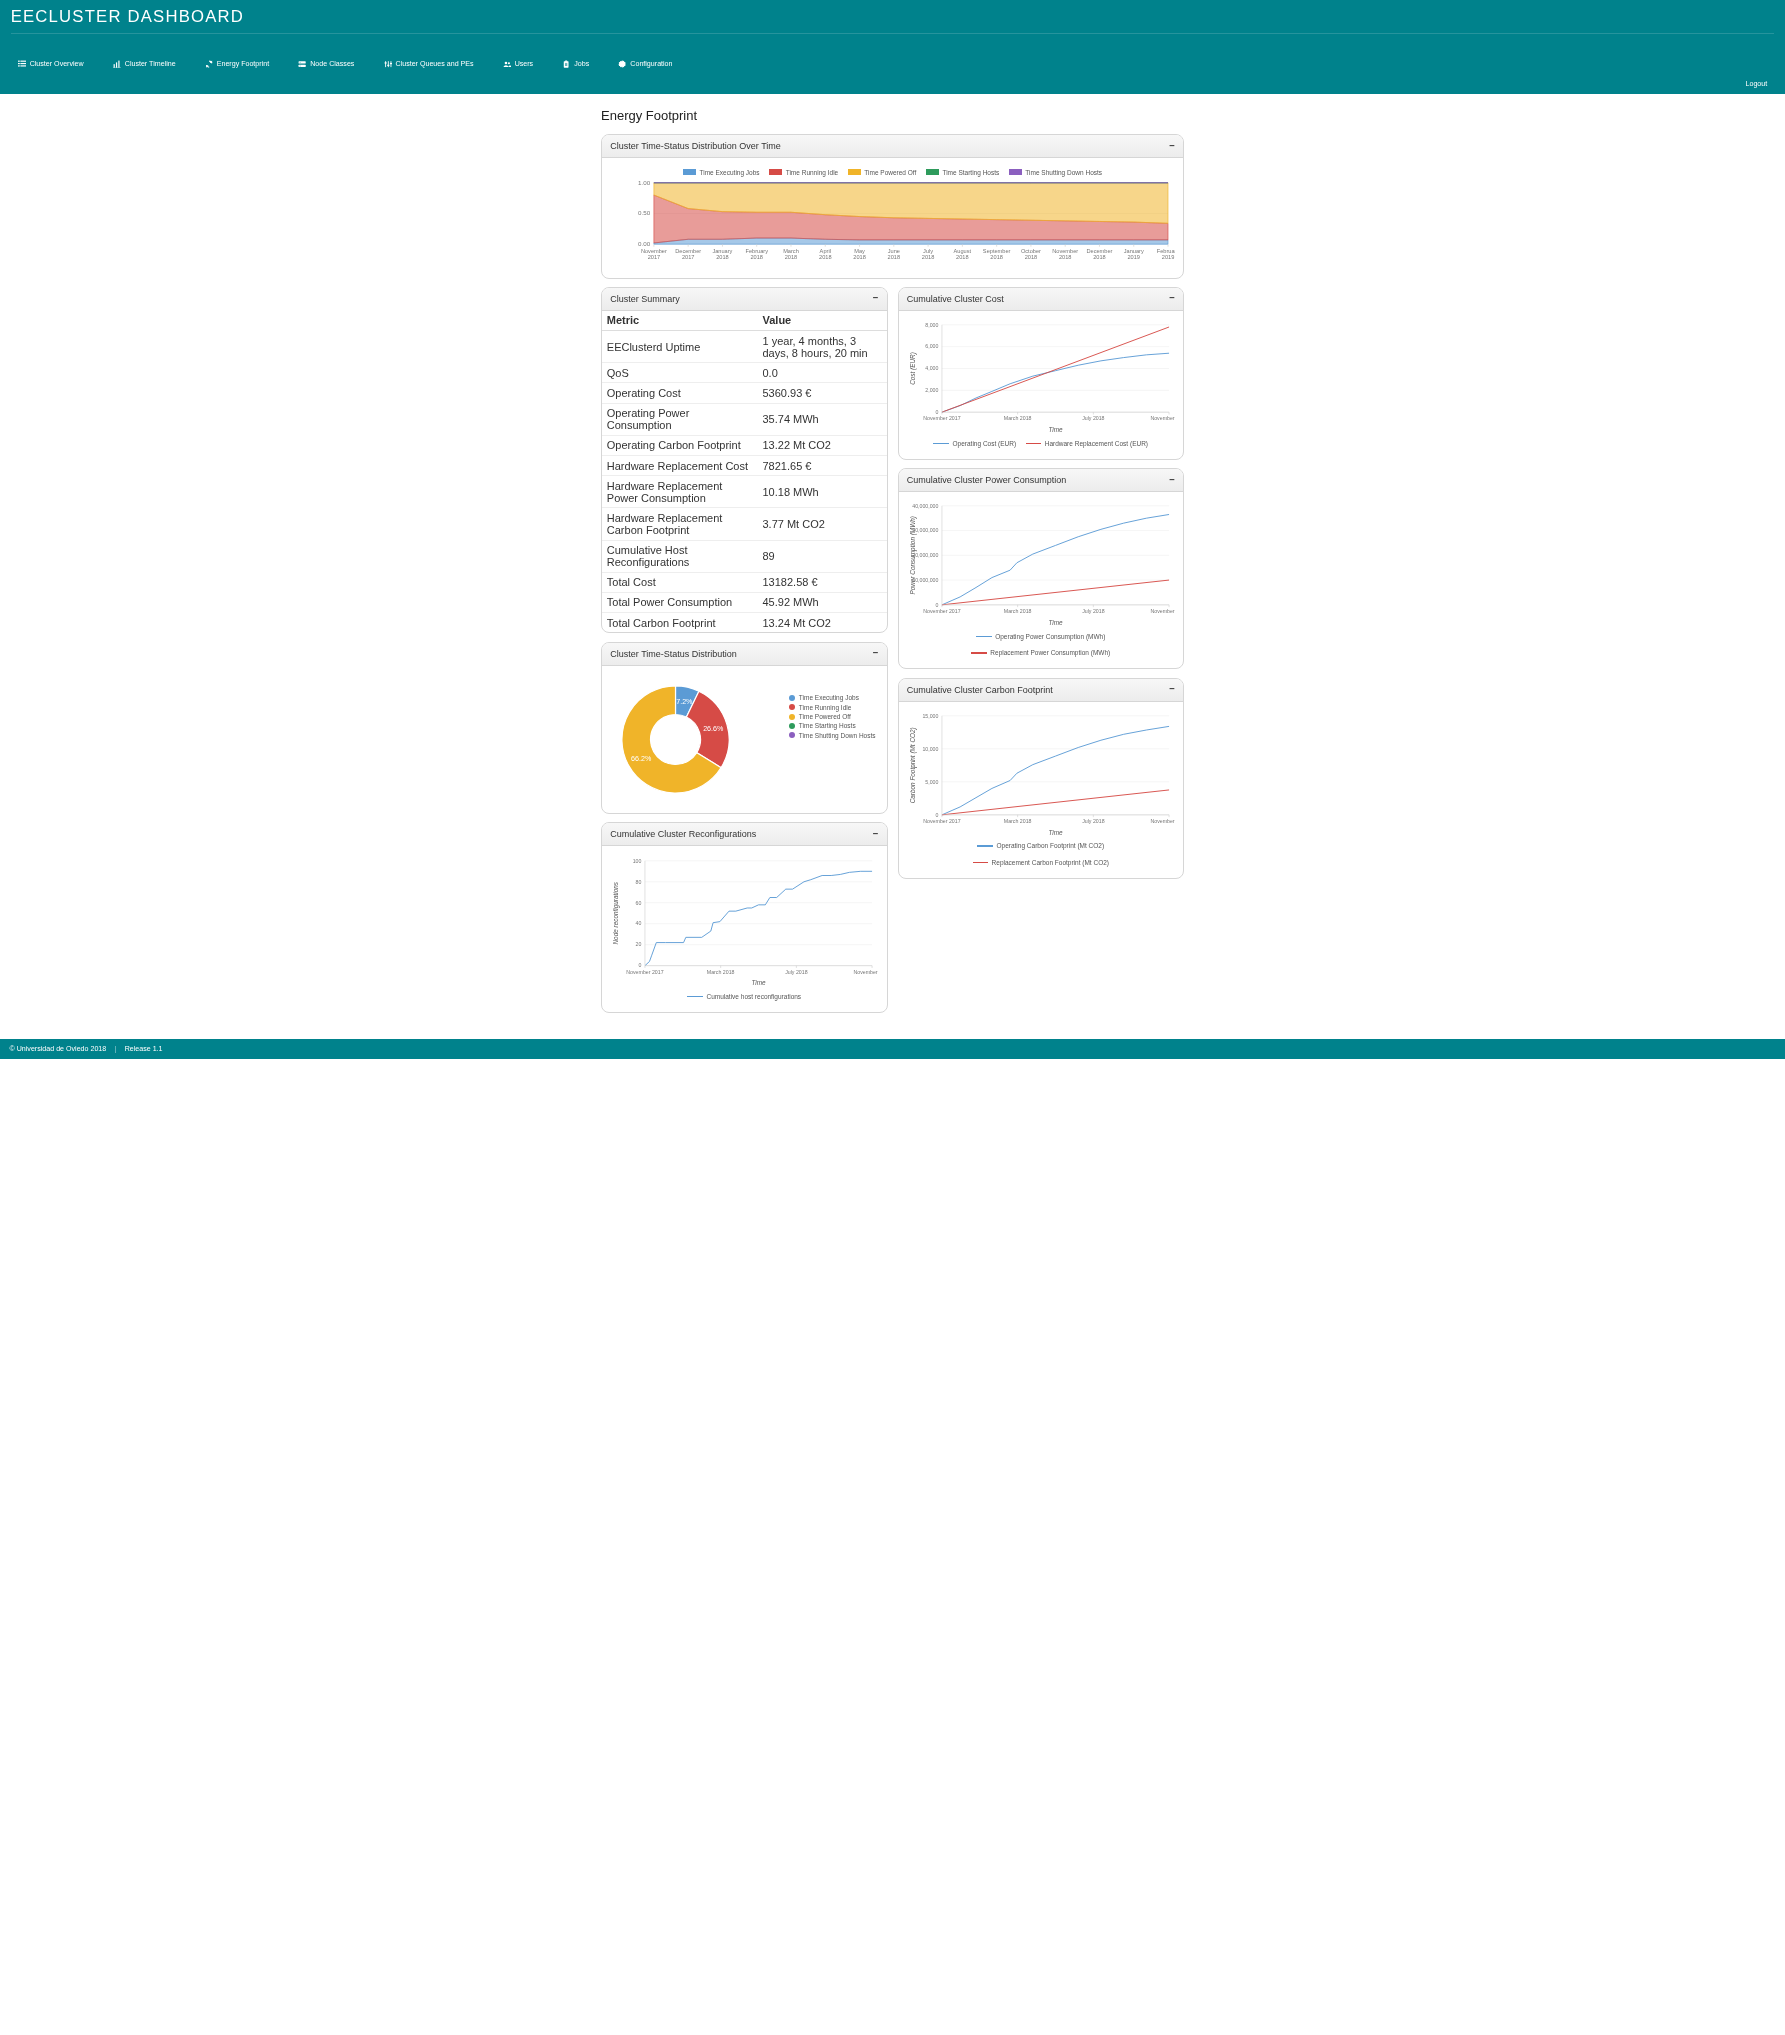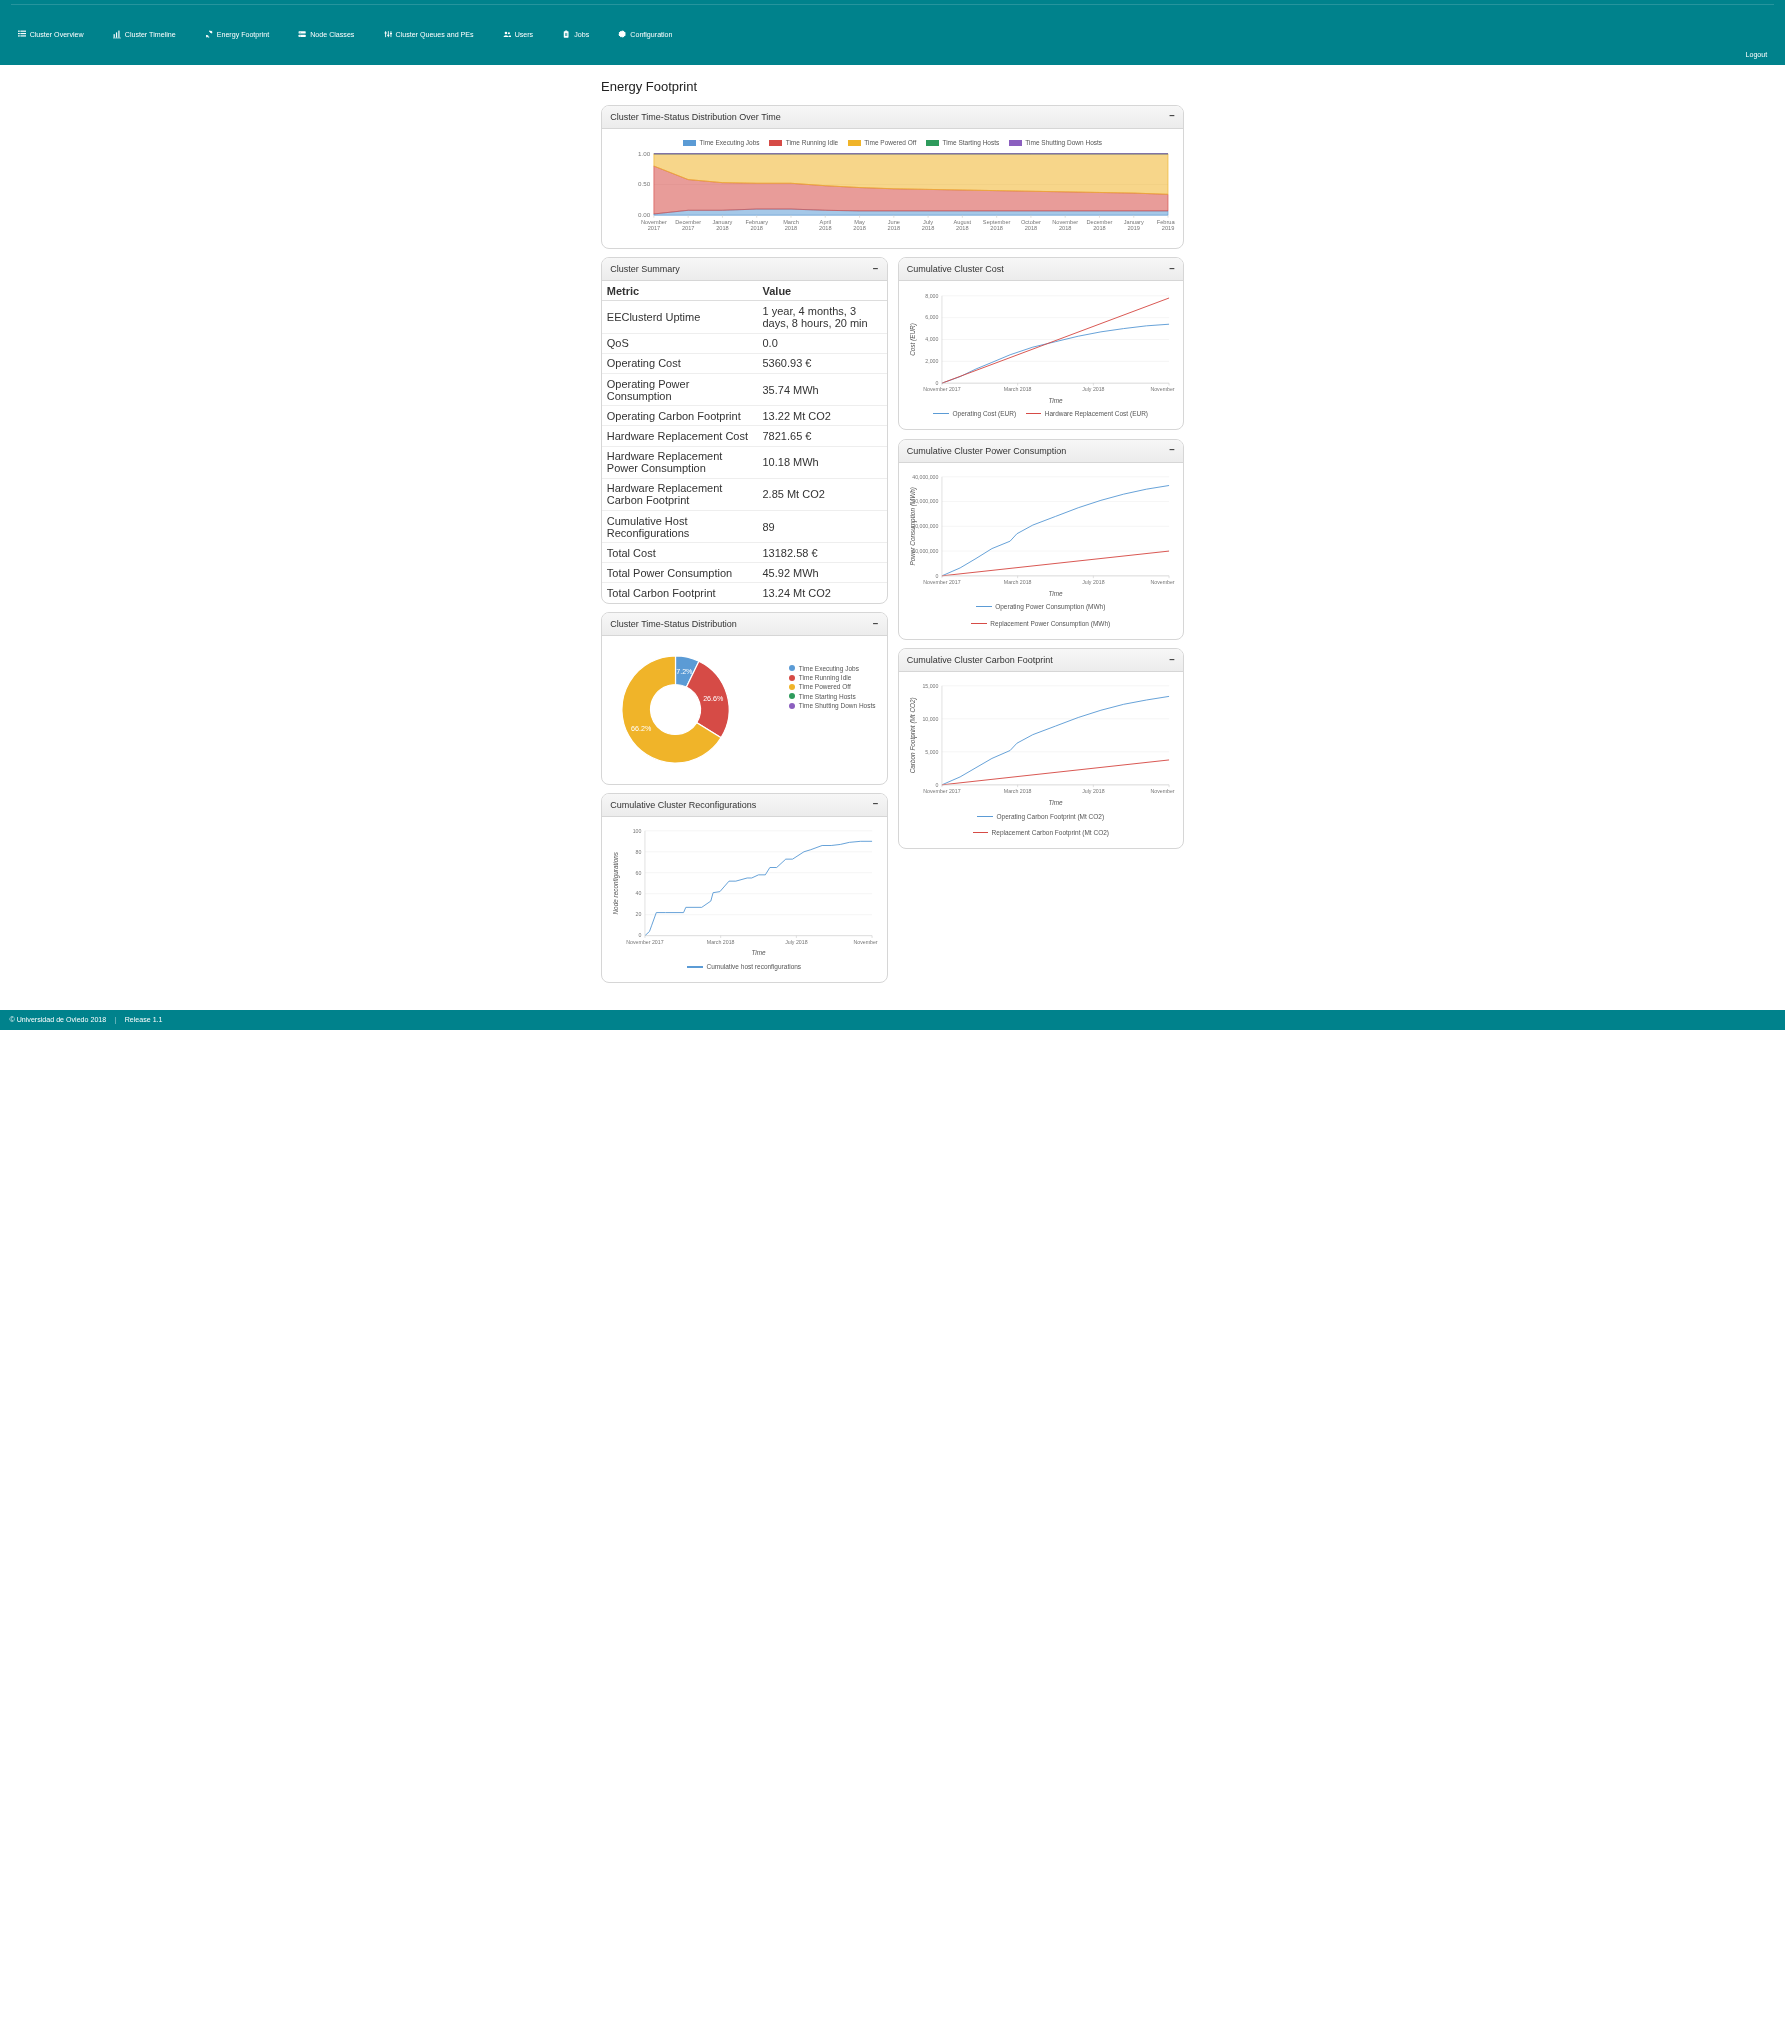--- a/index.html
+++ b/index.html
@@ -88,20 +88,21 @@
         <rect x="5" y="9" width="4" height="1" fill="#00828c"></rect>
       </g>
     <g id="ic-gear">
         <circle cx="7" cy="7" r="2" fill="#00828c"></circle>
         <path d="M7 0l1 2 2-.7.7 2 2 .2-.7 2 1.6 1.3-1.6 1.3.7 2-2 .2-.7 2-2-.7-1 2-1-2-2 .7-.7-2-2-.2.7-2L.4 7l1.6-1.3-.7-2 2-.2.7-2 2 .7z"></path>
       </g>
   </defs>
 </svg>
 
 <div class="topbar">
+  <div class="brand">EECLUSTER DASHBOARD</div>
   <div class="navrow" id="navrow">
     <a class="navitem">
         <svg class="iconsvg" viewBox="0 0 14 14" fill="#fff">
           <use href="#ic-th-list"></use>
         </svg>
         <span>Cluster Overview</span>
       </a>
       <a class="navitem">
         <svg class="iconsvg" viewBox="0 0 14 14" fill="#fff">
           <use href="#ic-bar-chart"></use>
@@ -269,21 +270,21 @@
                 <tr>
                   <td>Hardware Replacement Cost</td>
                   <td>7821.65 €</td>
                 </tr>
                 <tr>
                   <td>Hardware Replacement Power Consumption</td>
                   <td>10.18 MWh</td>
                 </tr>
                 <tr>
                   <td>Hardware Replacement Carbon Footprint</td>
-                  <td>2.85 Mt CO2</td>
+                  <td>3.77 Mt CO2</td>
                 </tr>
                 <tr>
                   <td>Cumulative Host Reconfigurations</td>
                   <td>89</td>
                 </tr>
                 <tr>
                   <td>Total Cost</td>
                   <td>13182.58 €</td>
                 </tr>
                 <tr>

